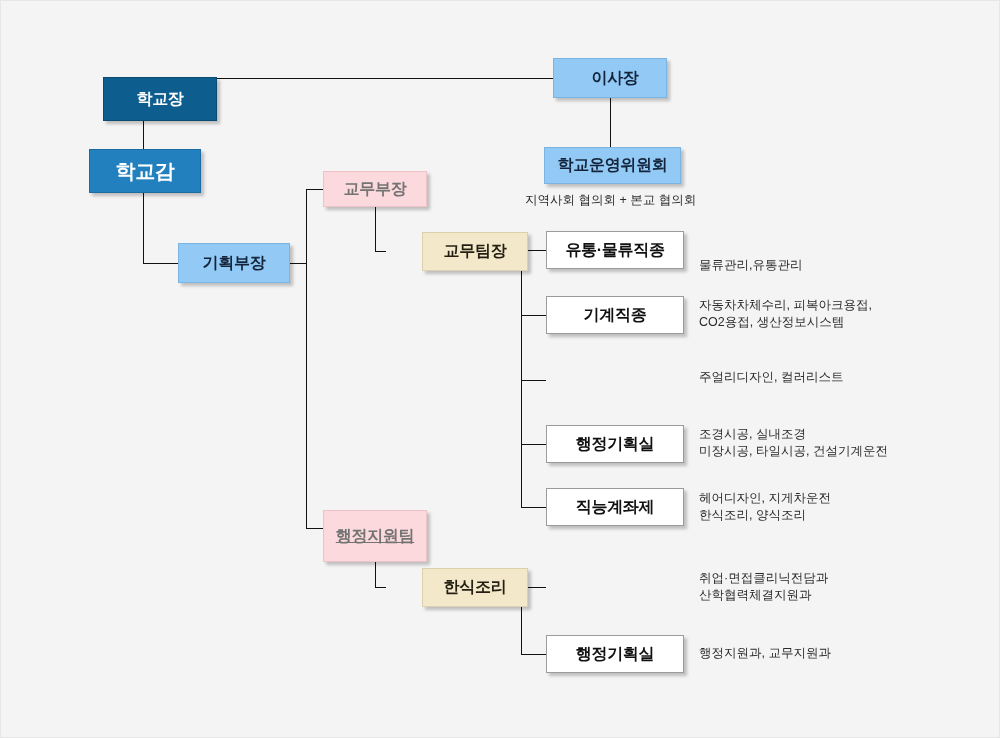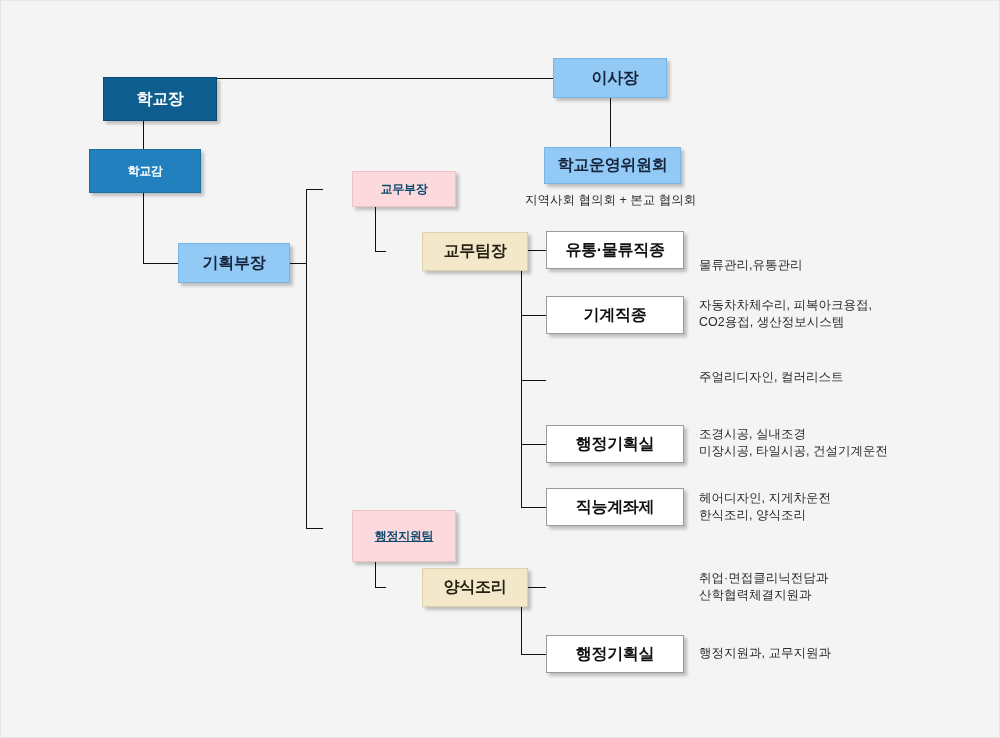--- a/index.html
+++ b/index.html
@@ -23,23 +23,23 @@
     display: flex;
     align-items: center;
     justify-content: center;
     font-weight: bold;
     letter-spacing: -0.3px;
     box-shadow: 3px 3px 3px rgba(0,0,0,0.22);
     z-index: 5;
   }
 
   .node.dark-blue  { background: #0d5d8f; color: #ffffff; border: 1px solid #0a4a73; font-size: 16px; }
-  .node.mid-blue   { background: #2380bf; color: #ffffff; border: 1px solid #1d6ca1; font-size: 12px; }
+  .node.mid-blue   { background: #2380bf; color: #ffffff; border: 1px solid #1d6ca1; font-size: 20px; }
   .node.light-blue { background: #92c9f5; color: #14243a; border: 1px solid #7ab4e2; font-size: 16px; }
-  .node.pink       { background: #fbd9dd; color: #0c4a6e; border: 1px solid #eec2c7; font-size: 12px; margin-left: 29px; }
+  .node.pink       { background: #fbd9dd; color: #737373; border: 1px solid #eec2c7; font-size: 16px; }
   .node.cream      { background: #f3e8c9; color: #241f12; border: 1px solid #ddd0ad; font-size: 16px; margin-left: 36px; }
   .node.white      { background: #ffffff; color: #111111; border: 1px solid #9b9b9b; font-size: 16px; }
 
   
   .ln { position: absolute; background: #111111; z-index: 2; }
   .ln.h { height: 1px; }
   .ln.v { width: 1px; }
 
   
   .note {
@@ -126,21 +126,21 @@
 
   <div class="node cream" style="left:385px; top:231px; width:106px; height:39px;">
     <span>교무팀장</span>
   </div>
 
   <div class="node pink" style="left:322px; top:509px; width:104px; height:52px;text-decoration:underline;">
     <span>행정지원팀</span>
   </div>
 
   <div class="node cream" style="left:385px; top:567px; width:106px; height:39px;">
-    <span>양식조리</span>
+    <span>한식조리</span>
   </div>
 
   <div class="node white" style="left:545px; top:230px; width:138px; height:38px;">
     <span>유통·물류직종</span>
   </div>
   <div class="note" style="left:698px; top:256px;">물류관리,유통관리</div>
 
   <div class="node white" style="left:545px; top:295px; width:138px; height:38px;">
     <span>기계직종</span>
   </div>

